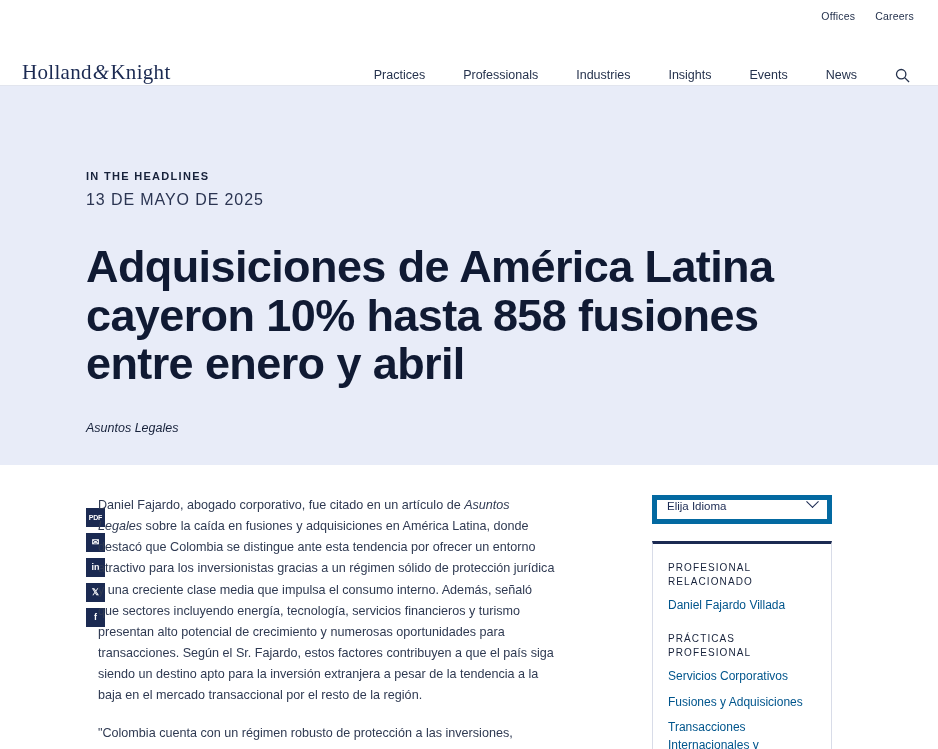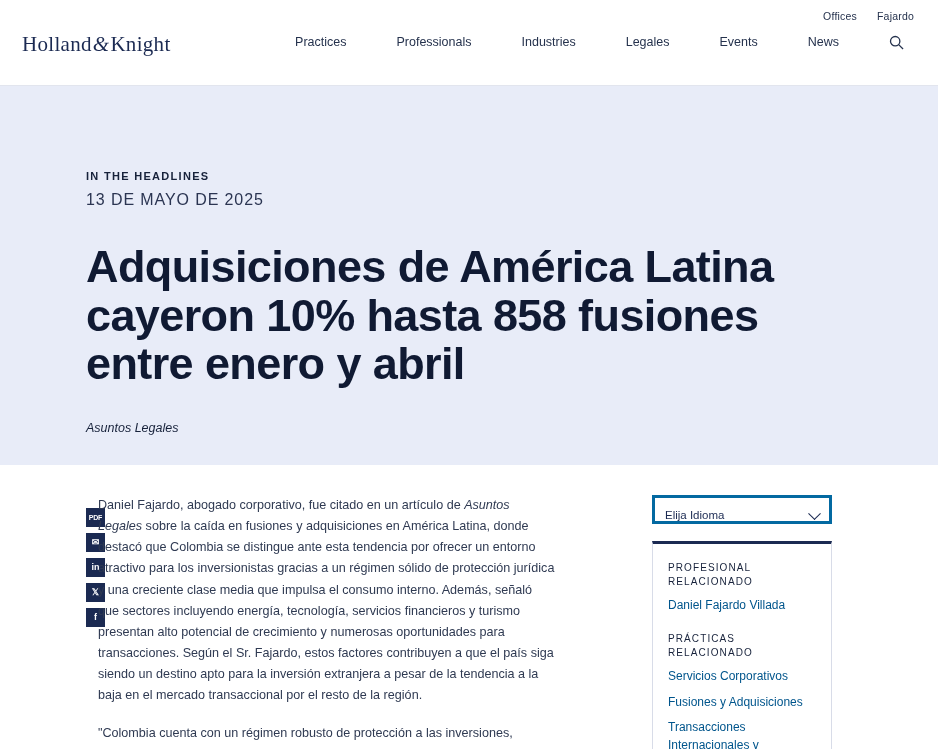--- a/index.html
+++ b/index.html
@@ -25,39 +25,39 @@
   .utility-bar a {
     color: #25324d;
     text-decoration: none;
     margin-left: 20px;
   }
 
   
   header.site-header {
     height: 54px;
     display: flex;
-    align-items: flex-start;
-    padding: 0 26px 0 22px;
+    align-items: flex-end;
+    padding: 0 20px 0 22px;
     border-bottom: 1px solid #e2e5ee;
     background: #ffffff;
     position: relative;
   }
   .logo {
     font-family: "Liberation Serif", serif;
     font-size: 21px;
     color: #1b2a52;
     letter-spacing: .3px;
     white-space: nowrap;
   }
   .logo .amp { font-style: italic; padding: 0 1px; }
   nav.main-nav {
     margin-left: auto;
     display: flex;
     align-items: center;
-    gap: 16px;
+    gap: 4px;
   }
   nav.main-nav a {
     color: #25324d;
     text-decoration: none;
     font-size: 12.5px;
     padding: 0 17px;
     white-space: nowrap;
   }
   .search-btn {
     margin-left: 14px;
@@ -151,24 +151,24 @@
   .sidebar-col {
     margin-left: auto;
     width: 198px;
     margin-right: 88px;
     flex: 0 0 auto;
   }
   .lang-select {
     position: relative;
     width: 180px;
     height: 29px;
-    border: 3px solid #0369a1;
-    background: #ffffff;
-    display: flex;
-    align-items: flex-end;
+    border: 5px solid #0369a1;
+    background: #ffffff;
+    display: flex;
+    align-items: flex-start;
     padding: 0 10px;
     font-size: 11.5px;
     color: #1b2a52;
     cursor: pointer;
     margin-bottom: 17px;
   }
   .lang-select .chev {
     margin-left: auto;
     width: 9px; height: 9px;
     border-right: 1.4px solid #1b2a52;
@@ -199,33 +199,33 @@
     text-decoration: none;
     margin-bottom: 8px;
     font-weight: normal;
   }
 </style>
 </head>
 <body>
 
 <div class="utility-bar">
   <a href="#">Offices</a>
-  <a href="#">Fajardo</a>
+  <a href="#">Careers</a>
 </div>
 
 <header class="site-header">
   <div class="logo">
     <span>Holland</span><span class="amp">&amp;</span><span>Knight</span>
   </div>
 
   <nav class="main-nav">
     <a href="#">Practices</a>
     <a href="#">Professionals</a>
     <a href="#">Industries</a>
-    <a href="#">Legales</a>
+    <a href="#">Insights</a>
     <a href="#">Events</a>
     <a href="#">News</a>
     <button class="search-btn" aria-label="search">
       <svg width="15" height="15" viewBox="0 0 16 16" fill="none" stroke="#25324d" stroke-width="1.4">
         <circle cx="6.6" cy="6.6" r="5"></circle>
         <line x1="10.3" y1="10.3" x2="15" y2="15"></line>
       </svg>
     </button>
   </nav>
 </header>
@@ -258,20 +258,20 @@
   <aside class="sidebar-col">
     <div class="lang-select">
       <span>Elija Idioma</span>
       <span class="chev"></span>
     </div>
 
     <div class="related-box">
       <div class="related-heading">PROFESIONAL RELACIONADO</div>
       <a href="#" class="related-link">Daniel Fajardo Villada</a>
 
-      <div class="related-heading second">PRÁCTICAS RELACIONADO</div>
+      <div class="related-heading second">PRÁCTICAS PROFESIONAL</div>
       <a href="#" class="related-link">Servicios Corporativos</a>
       <a href="#" class="related-link">Fusiones y Adquisiciones</a>
       <a href="#" class="related-link">Transacciones Internacionales y Transfronterizas</a>
 
     </div>
   </aside>
 </div>
 
 </body></html>

